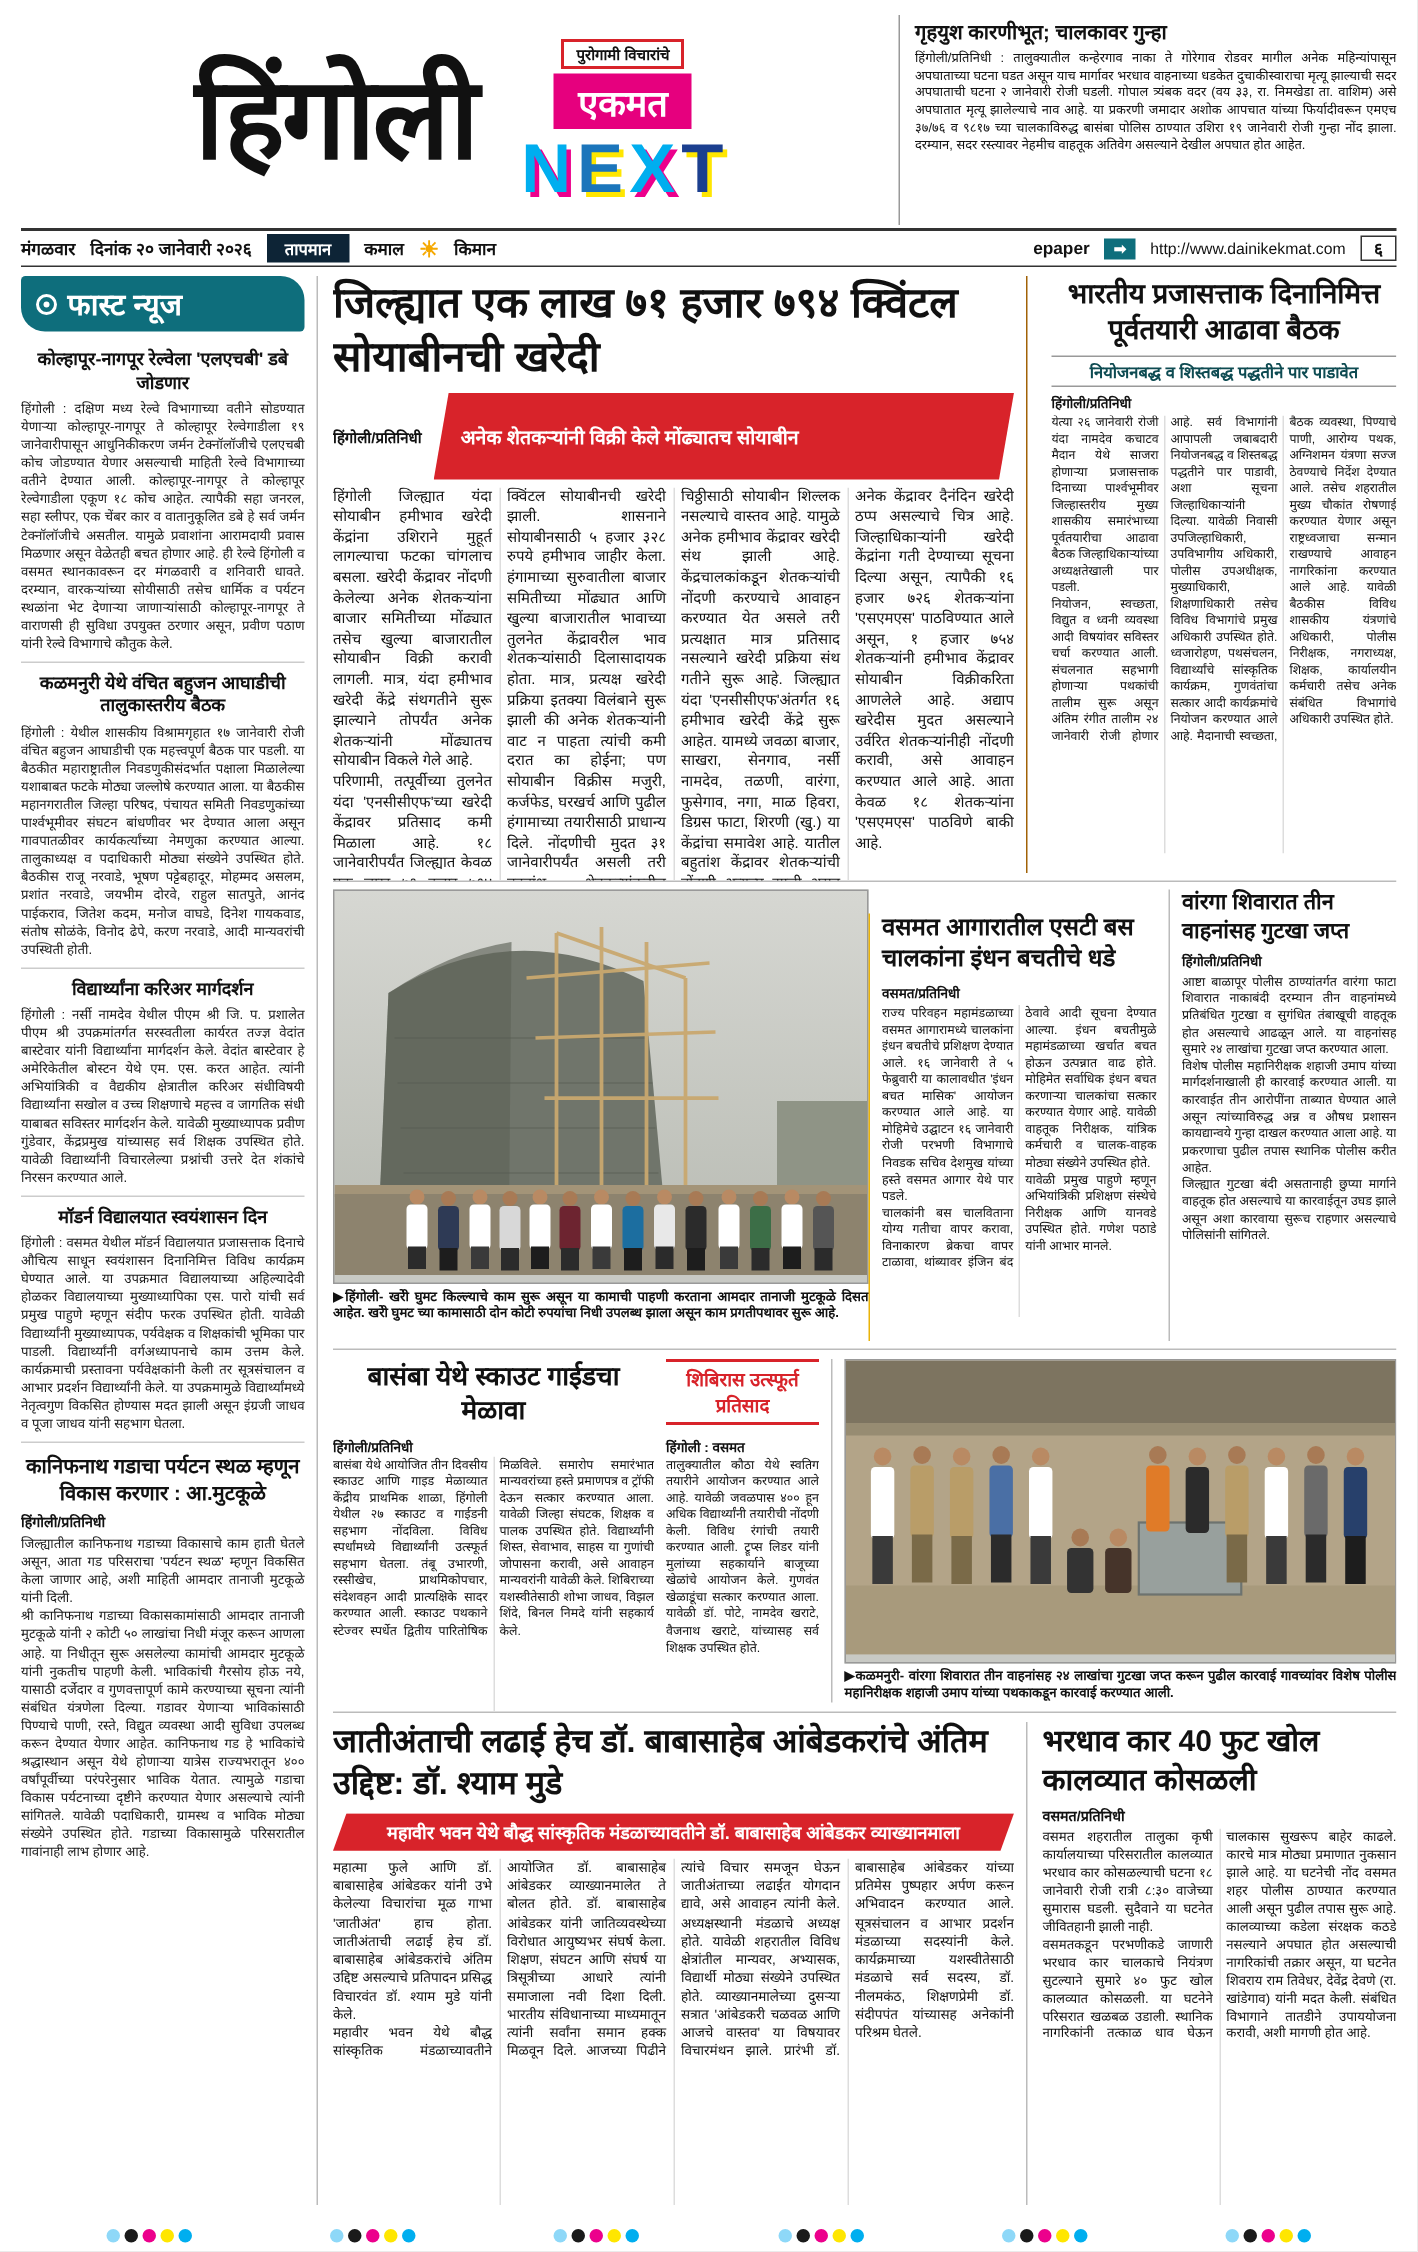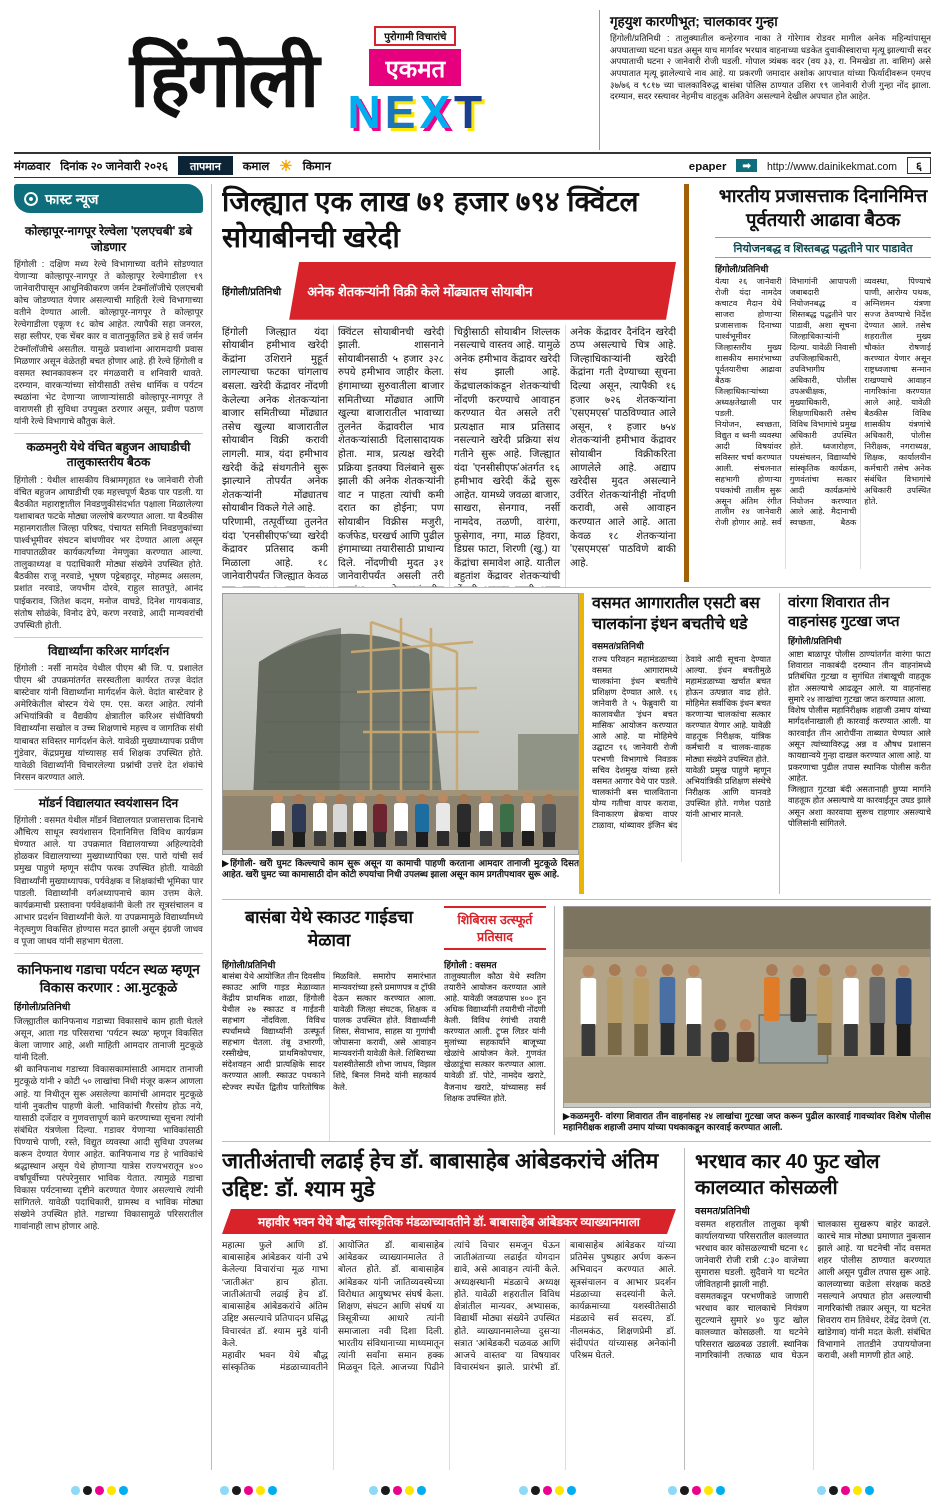--- a/index.html
+++ b/index.html
@@ -36,21 +36,21 @@
   .dl-url { font-weight:normal; font-size:10.5px; }
   .page-no { border:1.5px solid #333; padding:0 8px; }
 
   
   .maingrid { display:flex; padding:6px 14px 0; height:1292px; overflow:hidden; }
   aside.leftcol { flex:0 0 198px; border-right:1px solid #bbb; padding-right:8px; overflow:hidden; }
   .main-right { flex:1; padding-left:10px; overflow:hidden; }
 
   
   .fn-header { display:flex; align-items:center; gap:7px; background:#0e6e7c; color:#fff;
-               font-weight:bold; font-size:14px; padding:5px 10px;
+               font-weight:bold; font-size:20px; padding:5px 10px;
                border-radius:3px 16px 3px 16px; margin-bottom:5px; }
   .fn-icon { width:14px; height:14px; border:2px solid #fff; border-radius:50%;
              display:inline-block; position:relative; flex:0 0 14px; }
   .fn-icon::after { content:""; position:absolute; left:3px; top:3px; width:4px; height:4px;
                     background:#fff; border-radius:50%; }
   .fn-item { padding:6px 0; border-bottom:1px solid #ccc; }
   .fn-title { font-size:12px; font-weight:bold; text-align:center; line-height:1.3; margin-bottom:3px; }
   .fn-body { font-size:8.8px; line-height:1.37; text-align:justify; color:#1a1a1a; white-space:pre-line; }
   .kn-title { font-size:13.5px; font-weight:bold; text-align:center; line-height:1.35; margin:7px 0 3px; }
   .kn-byline { font-size:9.5px; font-weight:bold; margin-bottom:2px; }
@@ -66,33 +66,33 @@
   .soy-headline { font-size:28px; font-weight:bold; line-height:1.28; }
   .soy-bannerrow { display:flex; align-items:center; gap:8px; margin:6px 0 5px; }
   .soy-byline { font-size:10px; font-weight:bold; white-space:nowrap; }
   .ribbon { background:#d8232a; color:#fff; font-weight:bold; font-size:13px; text-align:left;
             padding:20px 18px; flex:1;
             clip-path:polygon(10px 0, 100% 0, calc(100% - 10px) 100%, 0 100%); }
   .soy-body { column-count:4; column-gap:10px; column-rule:1px solid #ddd; font-size:10px;
               line-height:1.36; text-align:justify; height:278px; overflow:hidden; white-space:pre-line; }
 
   
-  .praj { flex:1; border-left:5px solid #a16207; padding-left:26px; }
+  .praj { flex:1; border-left:1px solid #a16207; padding-left:16px; }
   .praj-headline { font-size:18.5px; font-weight:bold; line-height:1.32; text-align:center; }
   .praj-subhead { font-size:11px; font-weight:bold; color:#0e4b52; text-align:center;
                   border-top:1px solid #999; border-bottom:1px solid #999; padding:2px 0; margin:4px 0; }
   .praj-byline { font-size:9px; font-weight:bold; margin-bottom:2px; }
   .praj-body { column-count:3; column-gap:8px; column-rule:1px solid #ddd; font-size:8.2px;
                line-height:1.34; text-align:justify; height:292px; overflow:hidden; white-space:pre-line; }
 
   
   .fort-block { flex:0 0 357px; }
   .photo-frame { border:1px solid #999; background:#c8c9c4; }
   .caption { font-size:8.8px; font-weight:bold; line-height:1.3; text-align:justify; margin-top:3px; }
-  .vasmat { flex:0 0 200px; border-left:5px solid #eab308; padding:0 8px; }
+  .vasmat { flex:0 0 200px; border-left:1px solid #eab308; padding:0 8px;margin-top:16px; }
   .vas-headline { font-size:16px; font-weight:bold; line-height:1.3; margin-bottom:4px; }
   .vas-byline { font-size:9px; font-weight:bold; margin-bottom:2px; }
   .vas-body { column-count:2; column-gap:8px; column-rule:1px solid #ddd; font-size:8.3px;
               line-height:1.34; text-align:justify; height:208px; overflow:hidden; white-space:pre-line; }
   .warga { flex:1; border-left:1px solid #bbb; padding-left:8px; }
   .war-headline { font-size:14.5px; font-weight:bold; line-height:1.3; margin-bottom:3px; }
   .war-byline { font-size:9px; font-weight:bold; margin-bottom:2px; }
   .war-body { font-size:8.3px; line-height:1.36; text-align:justify; height:222px; overflow:hidden; white-space:pre-line; }
 
   

